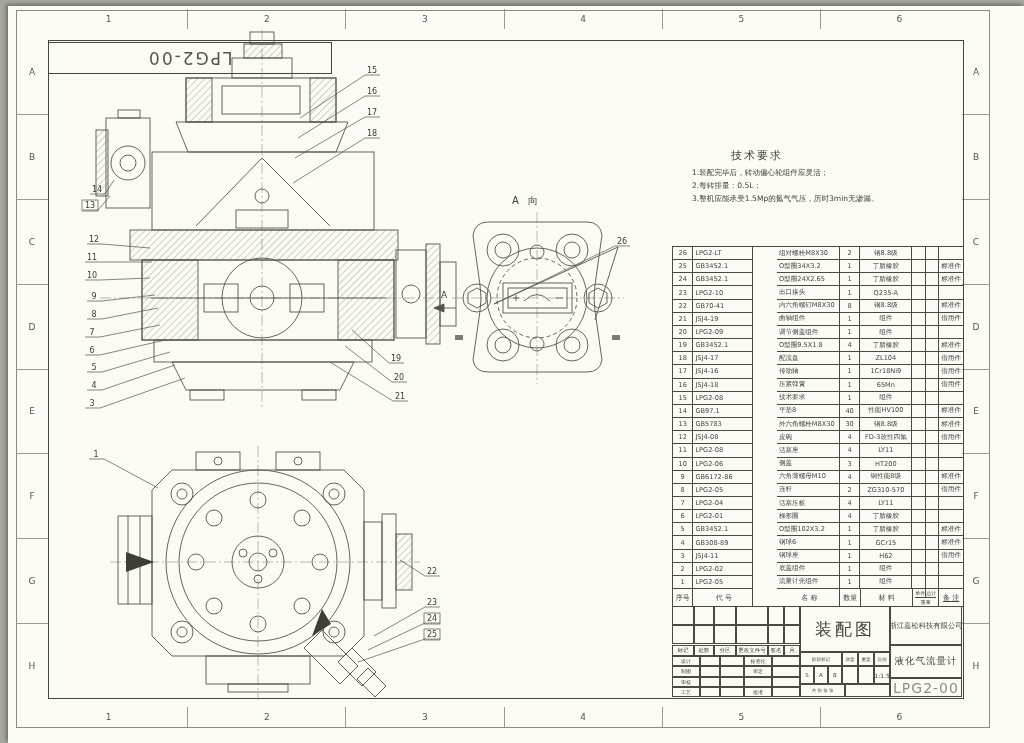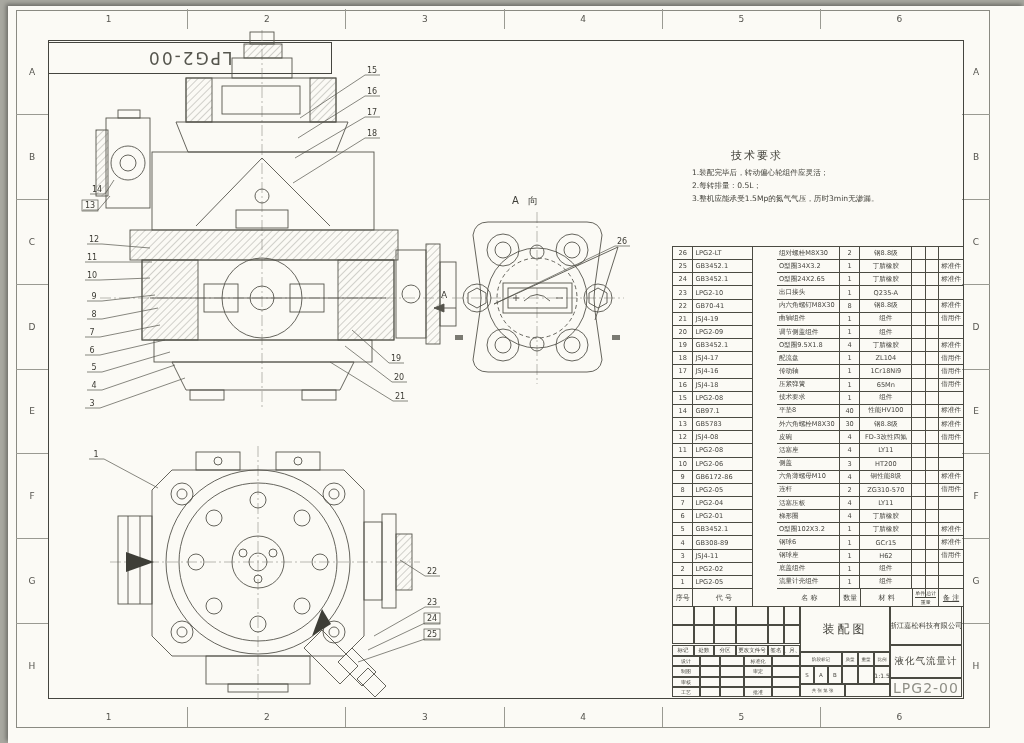--- a/index.html
+++ b/index.html
@@ -32,21 +32,21 @@
   .c-seq{width:22px;} .c-code{width:64px;justify-content:flex-start !important;padding-left:2px;} .c-name{width:68px;justify-content:flex-start !important;padding-left:2px;margin-left:24px;} .c-qty{width:22px;} .c-mat{width:58px;} .c-uw{width:14px;} .c-tw{width:14px;} .c-notes{width:27px;}
   .bom .hdr{flex:0 0 18px;font-size:7px;}
   .bom .hdr .wcombo{width:28px;display:flex;flex-direction:column;border-right:1px solid #4a4a42;border-bottom:1px solid #4a4a42;}
   .bom .hdr .wcombo .top{flex:1;display:flex;border-bottom:1px solid #4a4a42;}
   .bom .hdr .wcombo .top div{flex:1;display:flex;align-items:center;justify-content:center;font-size:5px;}
   .bom .hdr .wcombo .top div:first-child{border-right:1px solid #4a4a42;}
   .bom .hdr .wcombo .bot{flex:1;display:flex;align-items:center;justify-content:center;font-size:5px;}
   
   .tb{position:absolute;left:672px;top:606px;width:290px;height:91px;color:#45443d;}
   .tb .cell{position:absolute;border:0.5px solid #4a4a42;display:flex;align-items:center;justify-content:center;font-size:5.5px;white-space:nowrap;overflow:hidden;box-sizing:border-box;}
-  .tb .big{font-size:12px;letter-spacing:3px;}
+  .tb .big{font-size:17px;letter-spacing:3px;}
   .tb .company{font-size:7.3px;} .tb .product{font-size:9.5px;letter-spacing:1px;}
   .tb .dwgnum{font-size:14px;color:#8f8f86;letter-spacing:1px;}
   svg{position:absolute;left:0;top:0;pointer-events:none;}
   svg text{font-family:"DejaVu Sans","Liberation Sans",sans-serif;}
 </style>
 </head>
 <body>
 
 <div id="stage">
   <div class="paper"></div>

